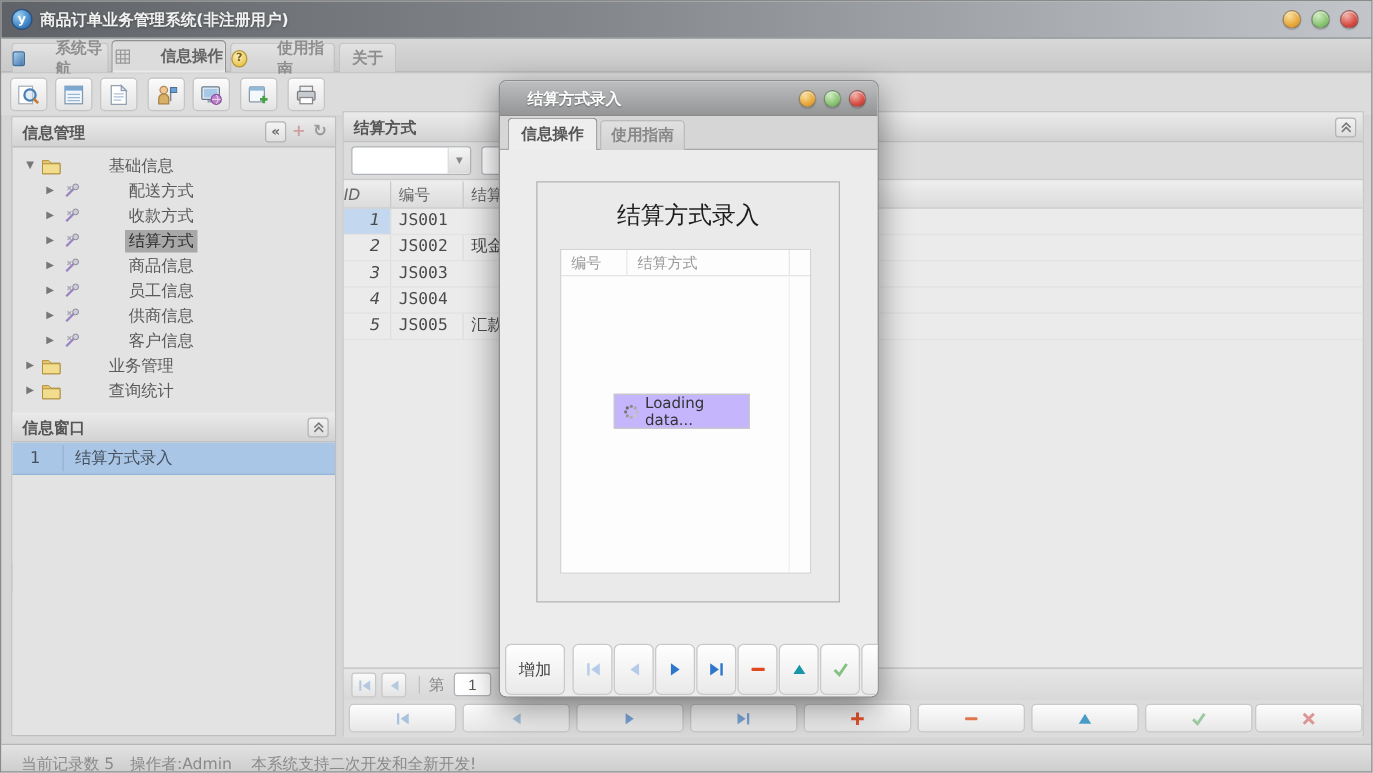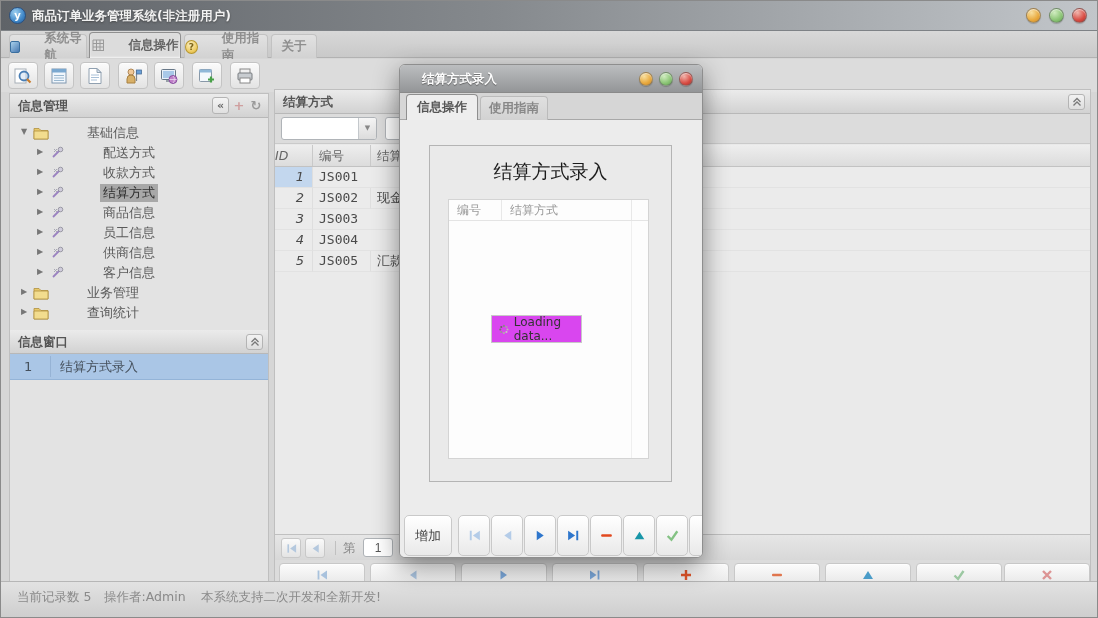--- a/index.html
+++ b/index.html
@@ -114,21 +114,21 @@
   .ptext { position:absolute; top:5px; font-size:12.5px; color:#888; }
   .pinput { position:absolute; left:88px; top:3px; width:30px; height:19px; border:1px solid #aeb2b6;
     border-radius:3px; font-size:12px; color:#555; text-align:center; background:#fff; }
 
   .bigbar { position:absolute; left:0; top:470px; width:100%; height:30px; background:#dcdcdc; }
   .bbtn { position:absolute; top:3px; width:86px; height:23px; border:1px solid #c8c8c8; border-radius:4px;
     background:linear-gradient(#fcfcfc,#e7e7e7); box-shadow:0 1px 1px rgba(255,255,255,.8) inset;
     display:flex; align-items:center; justify-content:center; cursor:pointer; }
 
   
-  .statusbar { position:absolute; left:0; bottom:0; width:100%; height:36px;
+  .statusbar { position:absolute; left:0; bottom:0; width:100%; height:22px;
     background:linear-gradient(#e2e2e2,#cecece); border-top:1px solid #b6b6b6;
     font-size:12.5px; color:#8a8a8a; }
   .statusbar span { position:absolute; top:7px; }
 
   
   .dialog { position:absolute; left:398px; top:63px; width:304px; height:494px;
     background:#ececec; border:1px solid #8e8e8e; border-radius:6px;
     box-shadow:0 8px 26px rgba(0,0,0,.45), 0 0 0 1px rgba(255,255,255,.35) inset; overflow:hidden; z-index:10; }
   .dtitle { position:relative; height:28px; background:linear-gradient(#bcbec0,#939597);
     border-bottom:1px solid #8a8a8a; }
@@ -144,21 +144,21 @@
   .dbody { position:relative; height:439px; background:#ececec; }
   .dpanel { position:absolute; left:29px; top:25px; width:243px; height:337px;
     background:#eaeaea; border:1px solid #b4b4b4; }
   .formtitle { margin-top:13px; text-align:center; font-size:19px; color:#1c1c1c; }
   .dtable { position:absolute; left:18px; top:53px; width:201px; height:260px;
     background:#fdfdfd; border:1px solid #d4d4d4; }
   .dthead { display:flex; height:21px; border-bottom:1px solid #e4e4e4; font-size:12px; color:#999; }
   .dthead .dtc { line-height:20px; padding-left:8px; border-right:1px solid #e8e8e8; }
   .dtc1 { width:53px; } .dtc2 { width:130px; } .dtc3 { flex:1; border-right:none !important; }
   .dcol-line { position:absolute; right:16px; top:21px; bottom:0; width:1px; background:#efefef; }
-  .loading { position:absolute; left:61px; top:169px; width:91px; height:28px; background:#d946ef;
+  .loading { position:absolute; left:61px; top:169px; width:109px; height:28px; background:#c4b5fd;
     border:1px solid #c8c8c8; display:flex; align-items:center; gap:5px; padding-left:7px;
     font-size:12px; color:#333; }
   .dbtns { position:absolute; left:0; top:392px; width:100%; height:47px; }
   .dbtn { position:absolute; top:3px; height:41px; border:1px solid #c9c9c9; border-radius:5px;
     background:linear-gradient(#ffffff,#e9e9e9); box-shadow:0 1px 1px rgba(255,255,255,.9) inset;
     display:flex; align-items:center; justify-content:center; cursor:pointer; }
   .dbtn.txt { width:48px; left:4px; font-size:13px; color:#444;text-align:right; }
   .dbtn.ic { width:32px; }
 </style>
 </head>

